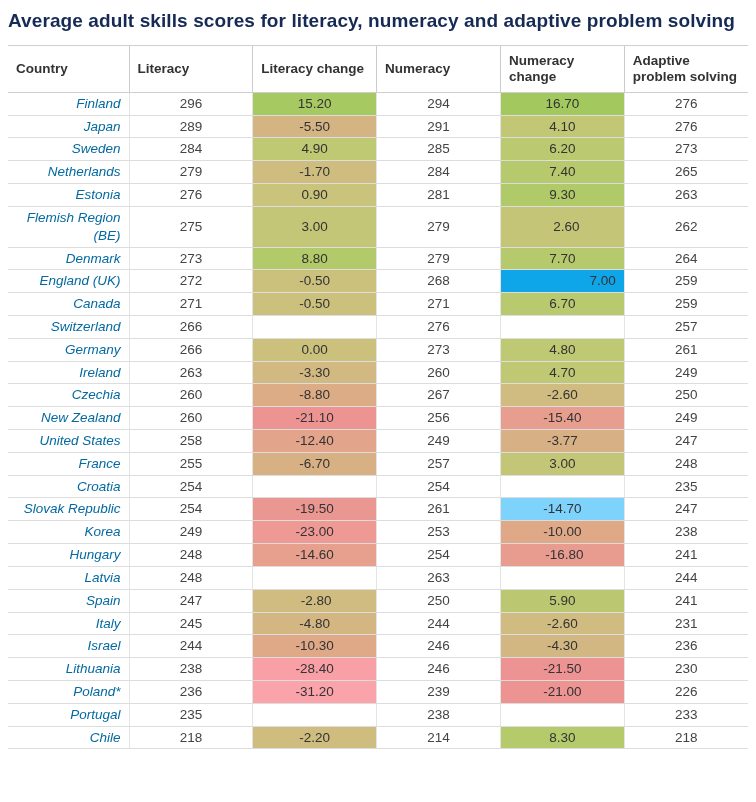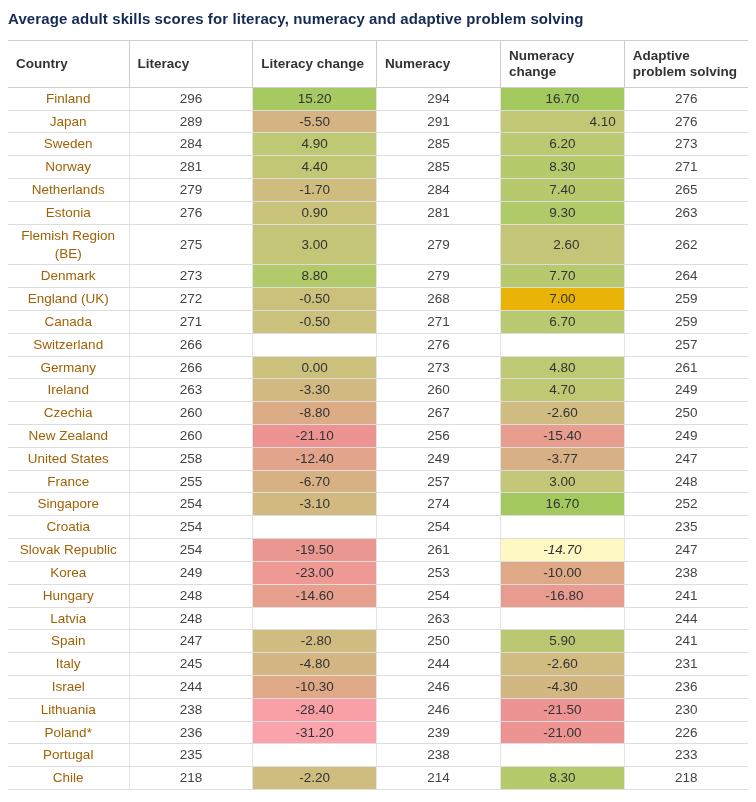--- a/index.html
+++ b/index.html
@@ -2,41 +2,41 @@
 <html><head>
 <meta charset="utf-8">
 <style>
   html,body{margin:0;padding:0;background:#ffffff;}
   body{
     width:756px;height:802px;box-sizing:border-box;
     font-family:"Liberation Sans","DejaVu Sans",sans-serif;
     padding:8px 8px 0 8px;overflow:hidden;
   }
   .page-title{
-    font-size:15px;font-weight:bold;color:#152a55;
+    font-size:19px;font-weight:bold;color:#152a55;
     margin:2px 0 13px 0;letter-spacing:.1px;
   }
   table.skills{
     width:100%;border-collapse:collapse;table-layout:fixed;
     font-size:13.5px;color:#3c3c3c;
   }
   col.country-col{width:121px;}
   thead th{
     text-align:left;font-weight:bold;color:#333333;
     padding:7px 8px;font-size:13.5px;line-height:1.18;
     border-top:1px solid #cfcfcf;border-bottom:1px solid #cfcfcf;
     vertical-align:middle;
   }
   thead th + th{border-left:1px solid #cccccc;}
   tbody td{
     padding:2px 8px;line-height:1.32;
     border-bottom:1px solid #dddddd;vertical-align:middle;
   }
   tbody td + td{border-left:1px solid #e4e4e4;}
-  td.c-country{text-align:center;color:#a16207;}
+  td.c-country{text-align:right;color:#0369a1;font-style:italic;}
   td.c-num{text-align:center;color:#444444;}
   td.c-change{text-align:center;color:#333333;}
 </style>
 </head>
 <body>
 
 <div class="page-title">Average adult skills scores for literacy, numeracy and adaptive problem solving</div>
 
 <table class="skills">
   <colgroup>
@@ -64,40 +64,32 @@
         <td class="c-num c-change" style="background: rgb(166, 201, 98);">15.20</td>
         <td class="c-num">294</td>
         <td class="c-num c-change" style="background: rgb(162, 200, 94);">16.70</td>
         <td class="c-num">276</td>
       </tr>
       <tr>
         <td class="c-country">Japan</td>
         <td class="c-num">289</td>
         <td class="c-num c-change" style="background: rgb(213, 180, 131); margin-top: 35px;">-5.50</td>
         <td class="c-num">291</td>
-        <td class="c-num c-change" style="background: rgb(194, 199, 117); text-align: right;">4.10</td>
+        <td class="c-num c-change" style="background: rgb(194, 199, 117);">4.10</td>
         <td class="c-num">276</td>
       </tr>
       <tr>
         <td class="c-country">Sweden</td>
         <td class="c-num">284</td>
         <td class="c-num c-change" style="background: rgb(191, 200, 115);">4.90</td>
         <td class="c-num">285</td>
         <td class="c-num c-change" style="background: rgb(187, 201, 112);">6.20</td>
         <td class="c-num">273</td>
       </tr>
       <tr>
-        <td class="c-country">Norway</td>
-        <td class="c-num">281</td>
-        <td class="c-num c-change" style="background: rgb(193, 199, 116);">4.40</td>
-        <td class="c-num">285</td>
-        <td class="c-num c-change" style="background: rgb(180, 202, 107);">8.30</td>
-        <td class="c-num">271</td>
-      </tr>
-      <tr>
         <td class="c-country">Netherlands</td>
         <td class="c-num">279</td>
         <td class="c-num c-change" style="background: rgb(206, 189, 126);">-1.70</td>
         <td class="c-num">284</td>
         <td class="c-num c-change" style="background: rgb(183, 201, 109);">7.40</td>
         <td class="c-num">265</td>
       </tr>
       <tr>
         <td class="c-country">Estonia</td>
         <td class="c-num">276</td>
@@ -120,21 +112,21 @@
         <td class="c-num c-change" style="background: rgb(178, 202, 106);">8.80</td>
         <td class="c-num">279</td>
         <td class="c-num c-change" style="background: rgb(182, 201, 109);">7.70</td>
         <td class="c-num">264</td>
       </tr>
       <tr>
         <td class="c-country">England (UK)</td>
         <td class="c-num">272</td>
         <td class="c-num c-change" style="background: rgb(204, 192, 125);">-0.50</td>
         <td class="c-num">268</td>
-        <td class="c-num c-change" style="background: #eab308;">7.00</td>
+        <td class="c-num c-change" style="background: #0ea5e9; text-align: right;">7.00</td>
         <td class="c-num">259</td>
       </tr>
       <tr>
         <td class="c-country">Canada</td>
         <td class="c-num">271</td>
         <td class="c-num c-change" style="background: rgb(204, 192, 125);">-0.50</td>
         <td class="c-num">271</td>
         <td class="c-num c-change" style="background: rgb(185, 201, 111);">6.70</td>
         <td class="c-num">259</td>
       </tr>
@@ -188,41 +180,33 @@
       </tr>
       <tr>
         <td class="c-country">France</td>
         <td class="c-num">255</td>
         <td class="c-num c-change" style="background: rgb(215, 177, 132);">-6.70</td>
         <td class="c-num">257</td>
         <td class="c-num c-change" style="background: rgb(196, 198, 119);">3.00</td>
         <td class="c-num">248</td>
       </tr>
       <tr>
-        <td class="c-country">Singapore</td>
-        <td class="c-num">254</td>
-        <td class="c-num c-change" style="background: rgb(209, 186, 128);">-3.10</td>
-        <td class="c-num">274</td>
-        <td class="c-num c-change" style="background: rgb(162, 200, 94);">16.70</td>
-        <td class="c-num">252</td>
-      </tr>
-      <tr>
         <td class="c-country">Croatia</td>
         <td class="c-num">254</td>
         <td class="c-num c-change"></td>
         <td class="c-num">254</td>
         <td class="c-num c-change"></td>
         <td class="c-num">235</td>
       </tr>
       <tr>
         <td class="c-country">Slovak Republic</td>
         <td class="c-num">254</td>
         <td class="c-num c-change" style="background: rgb(235, 151, 145);">-19.50</td>
         <td class="c-num">261</td>
-        <td class="c-num c-change" style="background: #fef9c3; font-style: italic;">-14.70</td>
+        <td class="c-num c-change" style="background: #7dd3fc;">-14.70</td>
         <td class="c-num">247</td>
       </tr>
       <tr>
         <td class="c-country">Korea</td>
         <td class="c-num">249</td>
         <td class="c-num c-change" style="background: rgb(239, 153, 149);">-23.00</td>
         <td class="c-num">253</td>
         <td class="c-num c-change" style="background: rgb(223, 169, 136);">-10.00</td>
         <td class="c-num">238</td>
       </tr>

